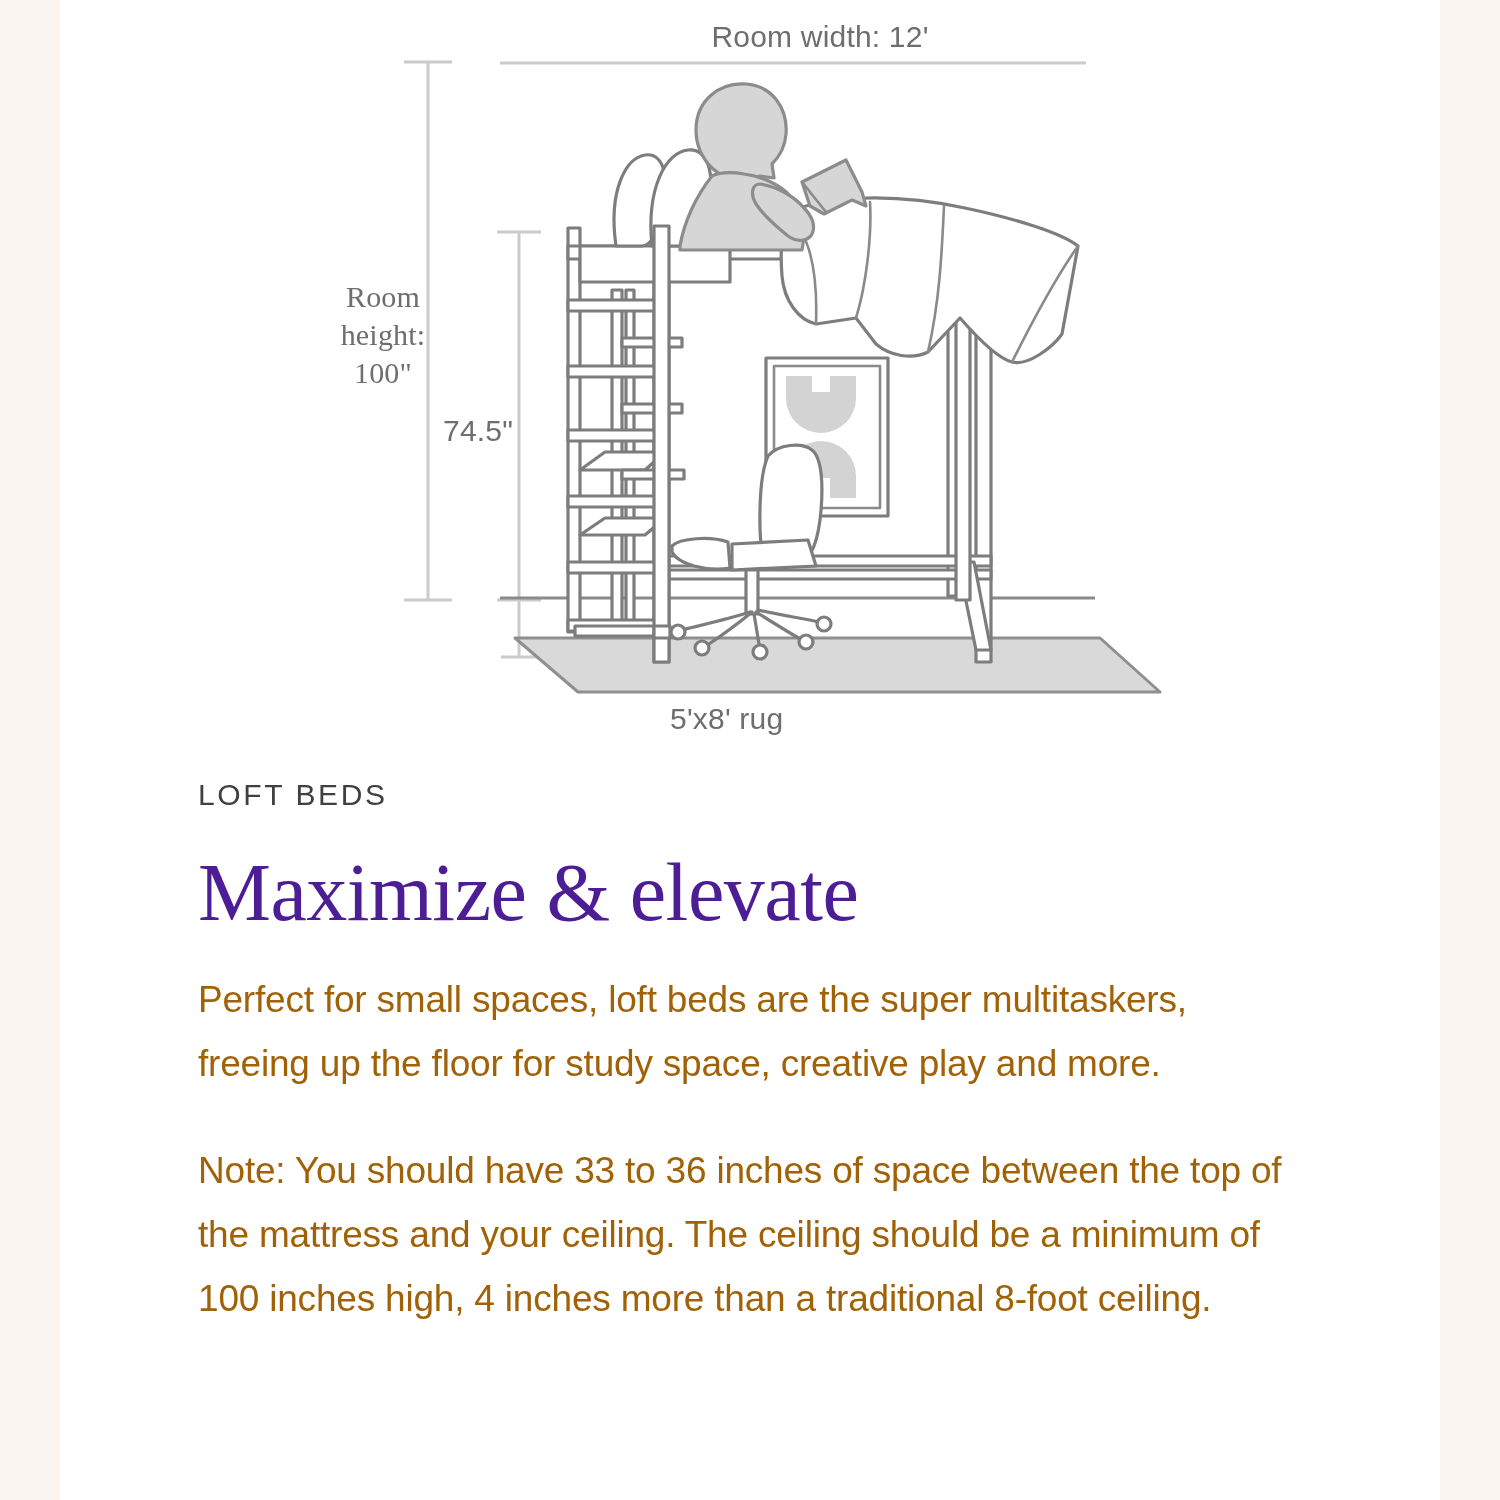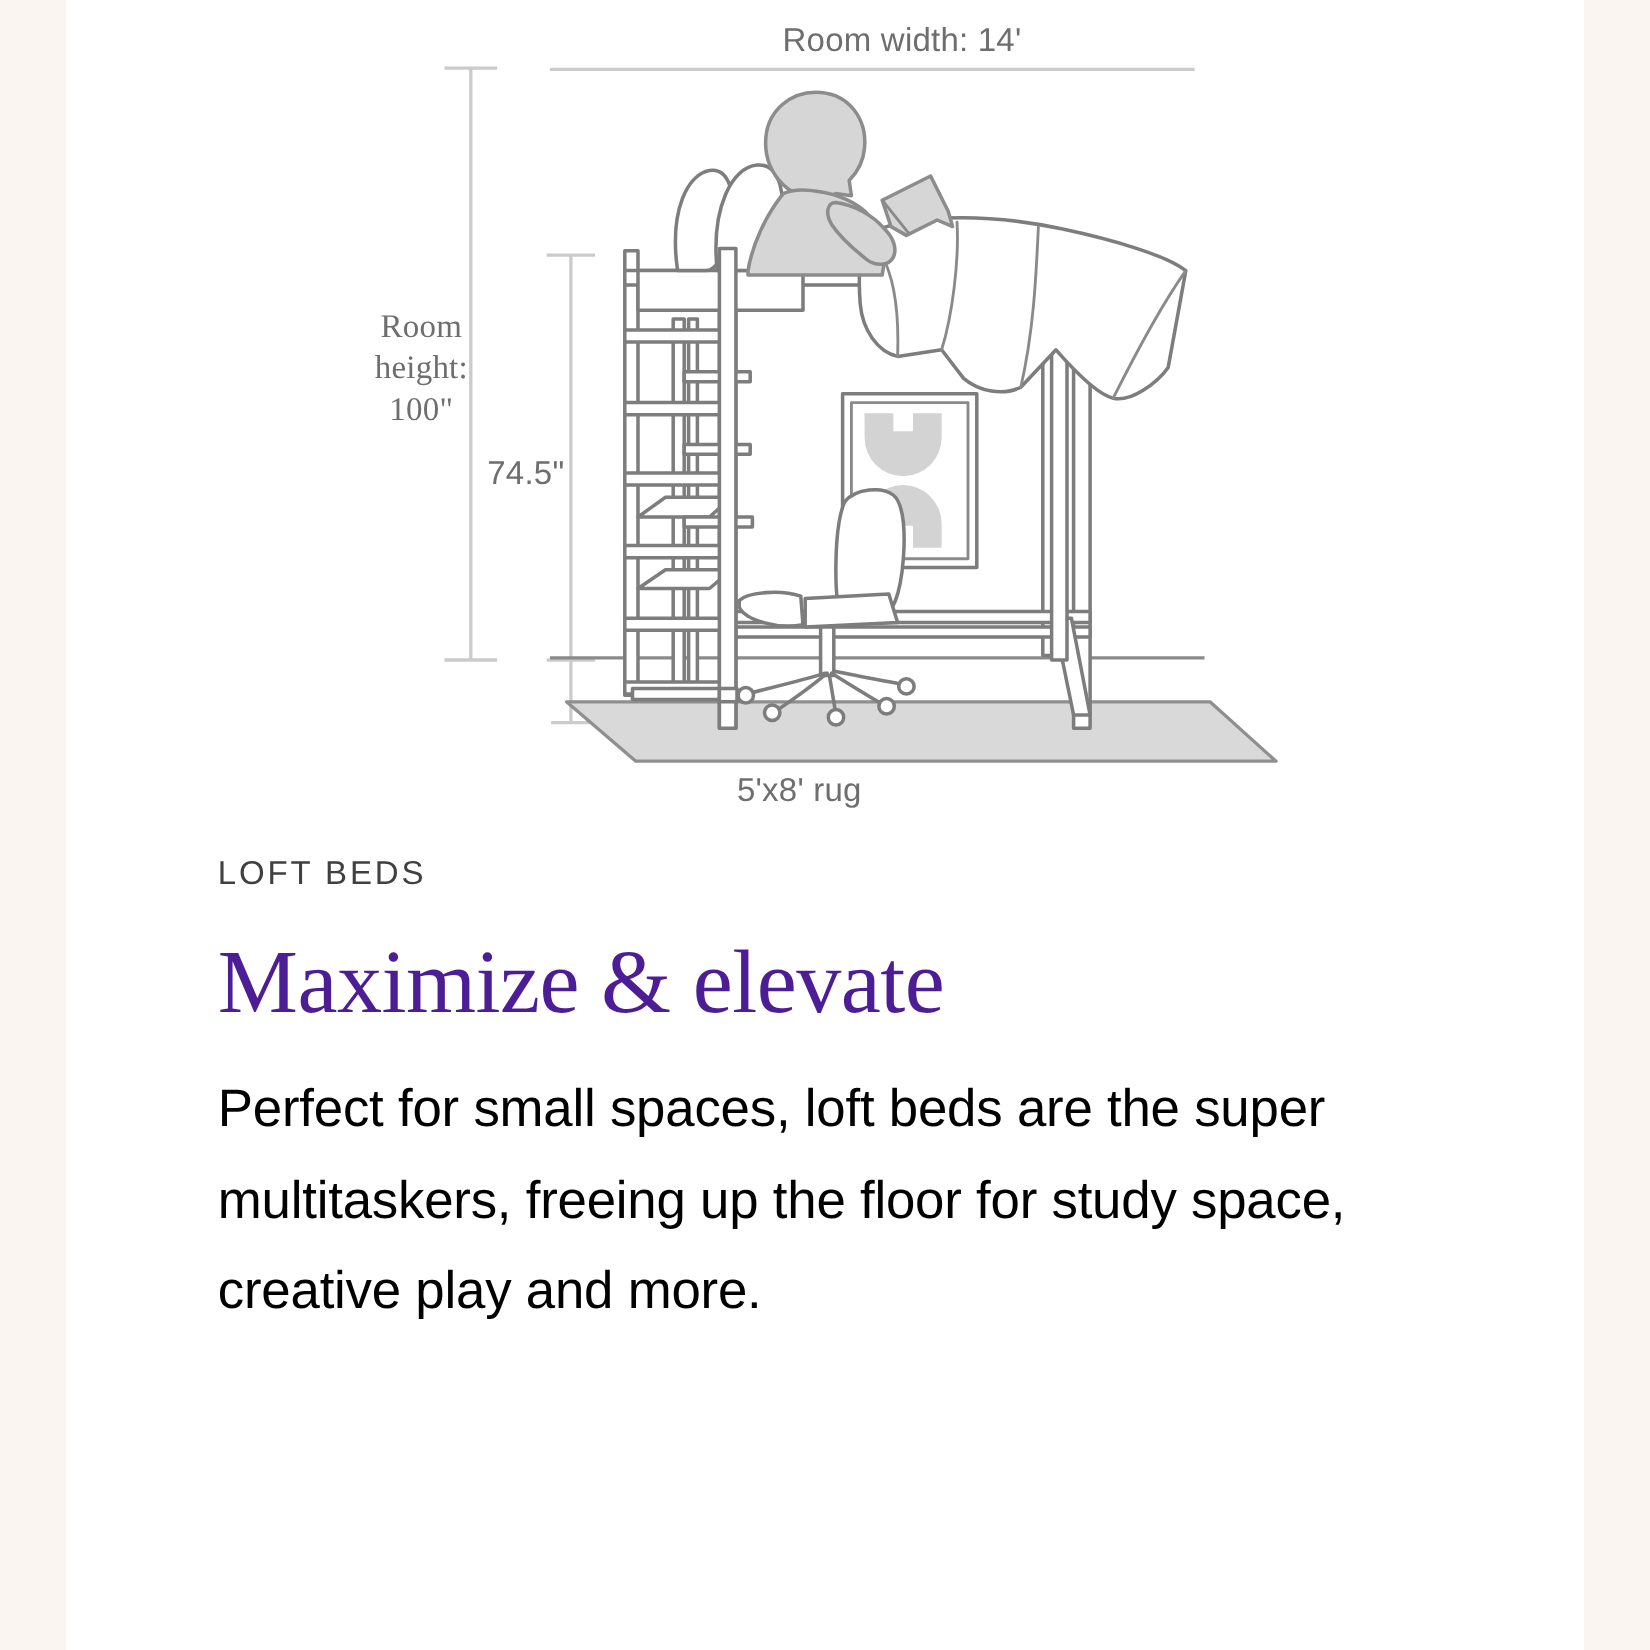--- a/index.html
+++ b/index.html
@@ -96,23 +96,23 @@
   .headline {
     font-family: "Liberation Serif", serif;
     font-weight: 400;
     font-size: 82px;
     color: #4c1d95;
     margin: 40px 0 0 0;
     letter-spacing: -0.5px;
     line-height: 1.0;
   }
   .body-para {
-    font-size: 48px;
+    font-size: 37px;
     line-height: 1.72;
-    color: #000000;
+    color: #a16207;
     margin: 34px 0 0 0;
     font-family: "Liberation Sans", sans-serif;
     letter-spacing: -0.2px;
   }
   .body-para.second {
     margin-top: 44px;
   }
 </style>
 </head>
 <body>
@@ -298,34 +298,35 @@
           <circle class="wh" cx="746" cy="642" r="7"></circle>
           <circle class="wh" cx="764" cy="624" r="7"></circle>
         </g>
 
         <g>
           <rect class="wh" x="594" y="226" width="15" height="436"></rect>
           <rect class="wh" x="594" y="626" width="16" height="12"></rect>
         </g>
       </svg>
 
-      <div class="dim-label" id="room-width-label">Room width: 14'</div>
+      <div class="dim-label" id="room-width-label">Room width: 12'</div>
 
       <div class="dim-label" id="room-height-label">Room
 height:
 100"</div>
 
       <div class="dim-label" id="bed-height-label">74.5"</div>
 
       <div class="dim-label" id="rug-label">5'x8' rug</div>
     </div>
 
     <div class="text-block">
       <div class="eyebrow">LOFT BEDS</div>
 
       <h1 class="headline">Maximize &amp; elevate</h1>
 
       <p class="body-para">Perfect for small spaces, loft beds are the super multitaskers, freeing up the floor for study space, creative play and more.</p>
 
+      <p class="body-para second">Note: You should have 33 to 36 inches of space between the top of the mattress and your ceiling. The ceiling should be a minimum of 100 inches high, 4 inches more than a traditional 8-foot ceiling.</p>
     </div>
 
   </div>
 </div>
 
 </body></html>

